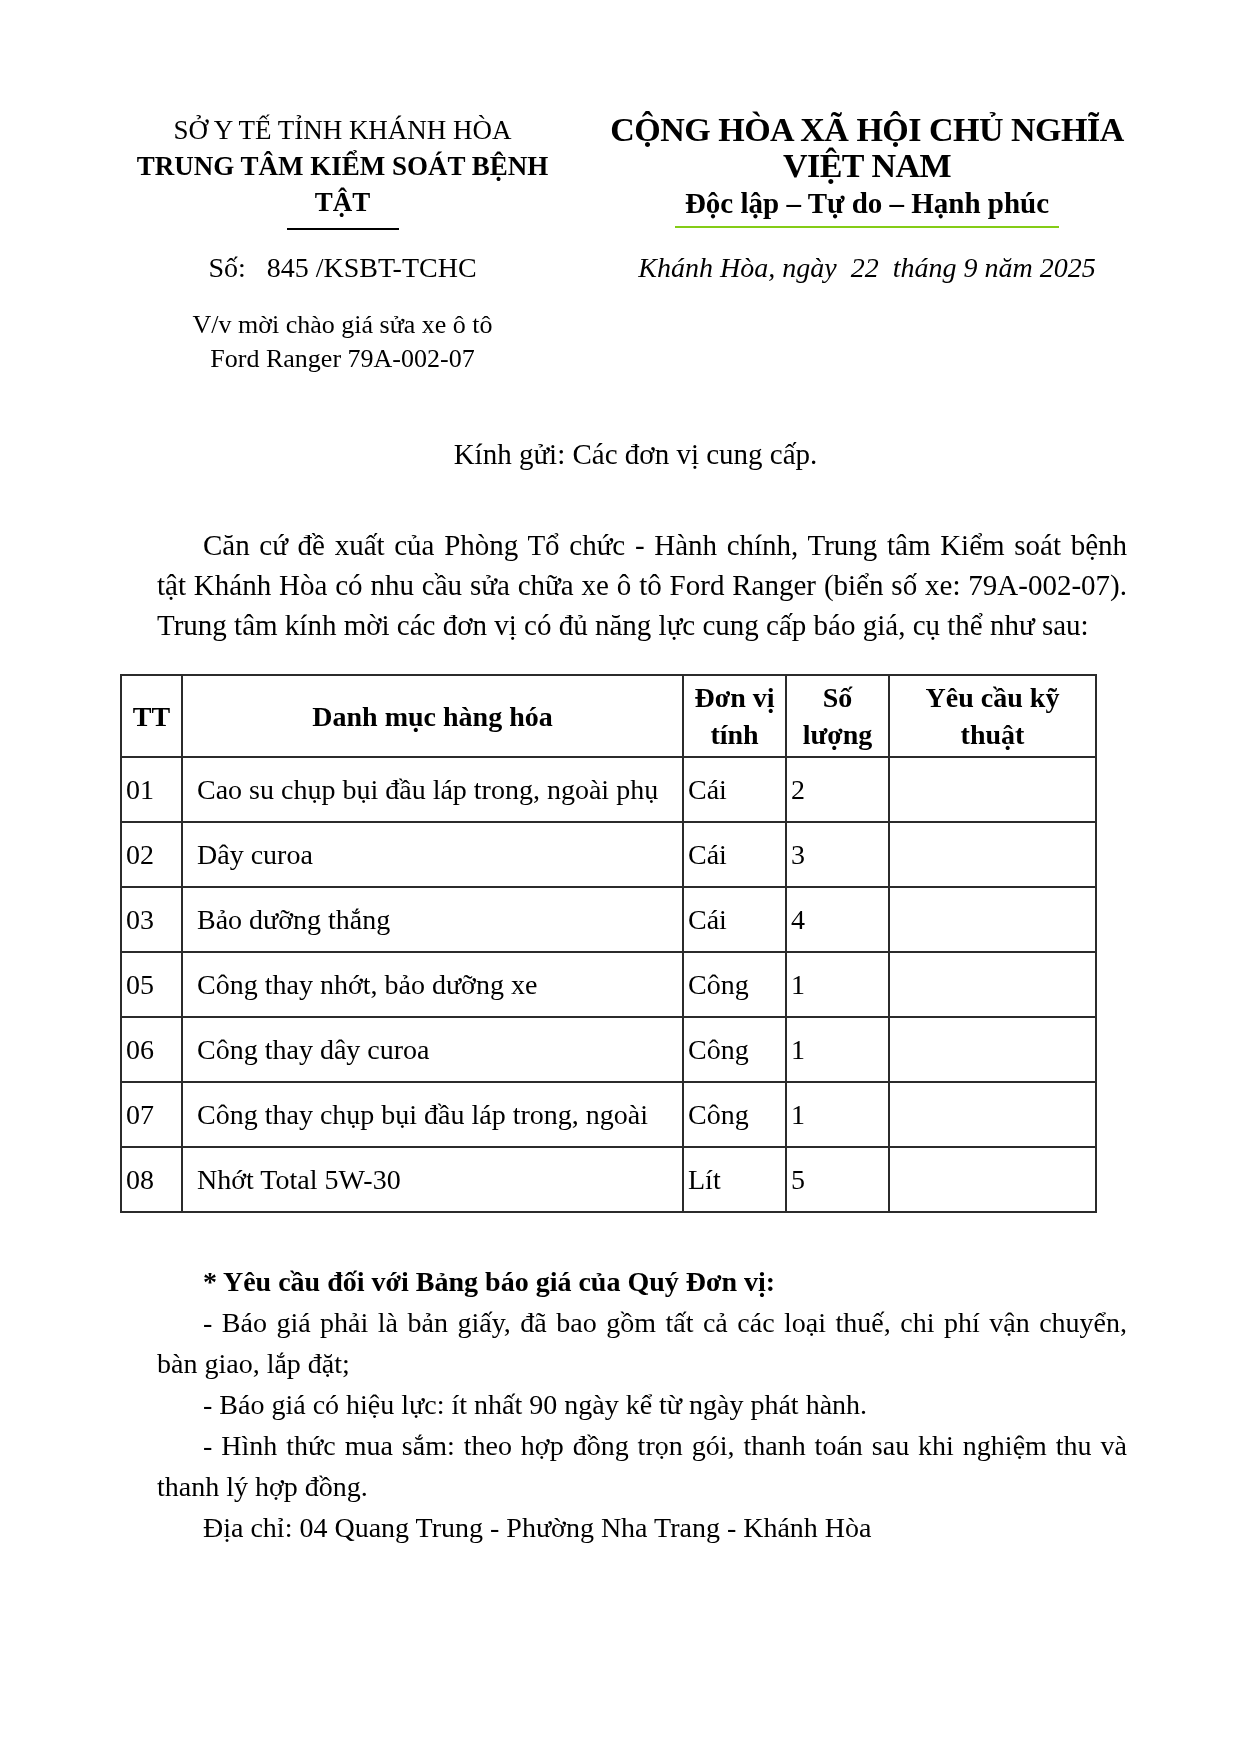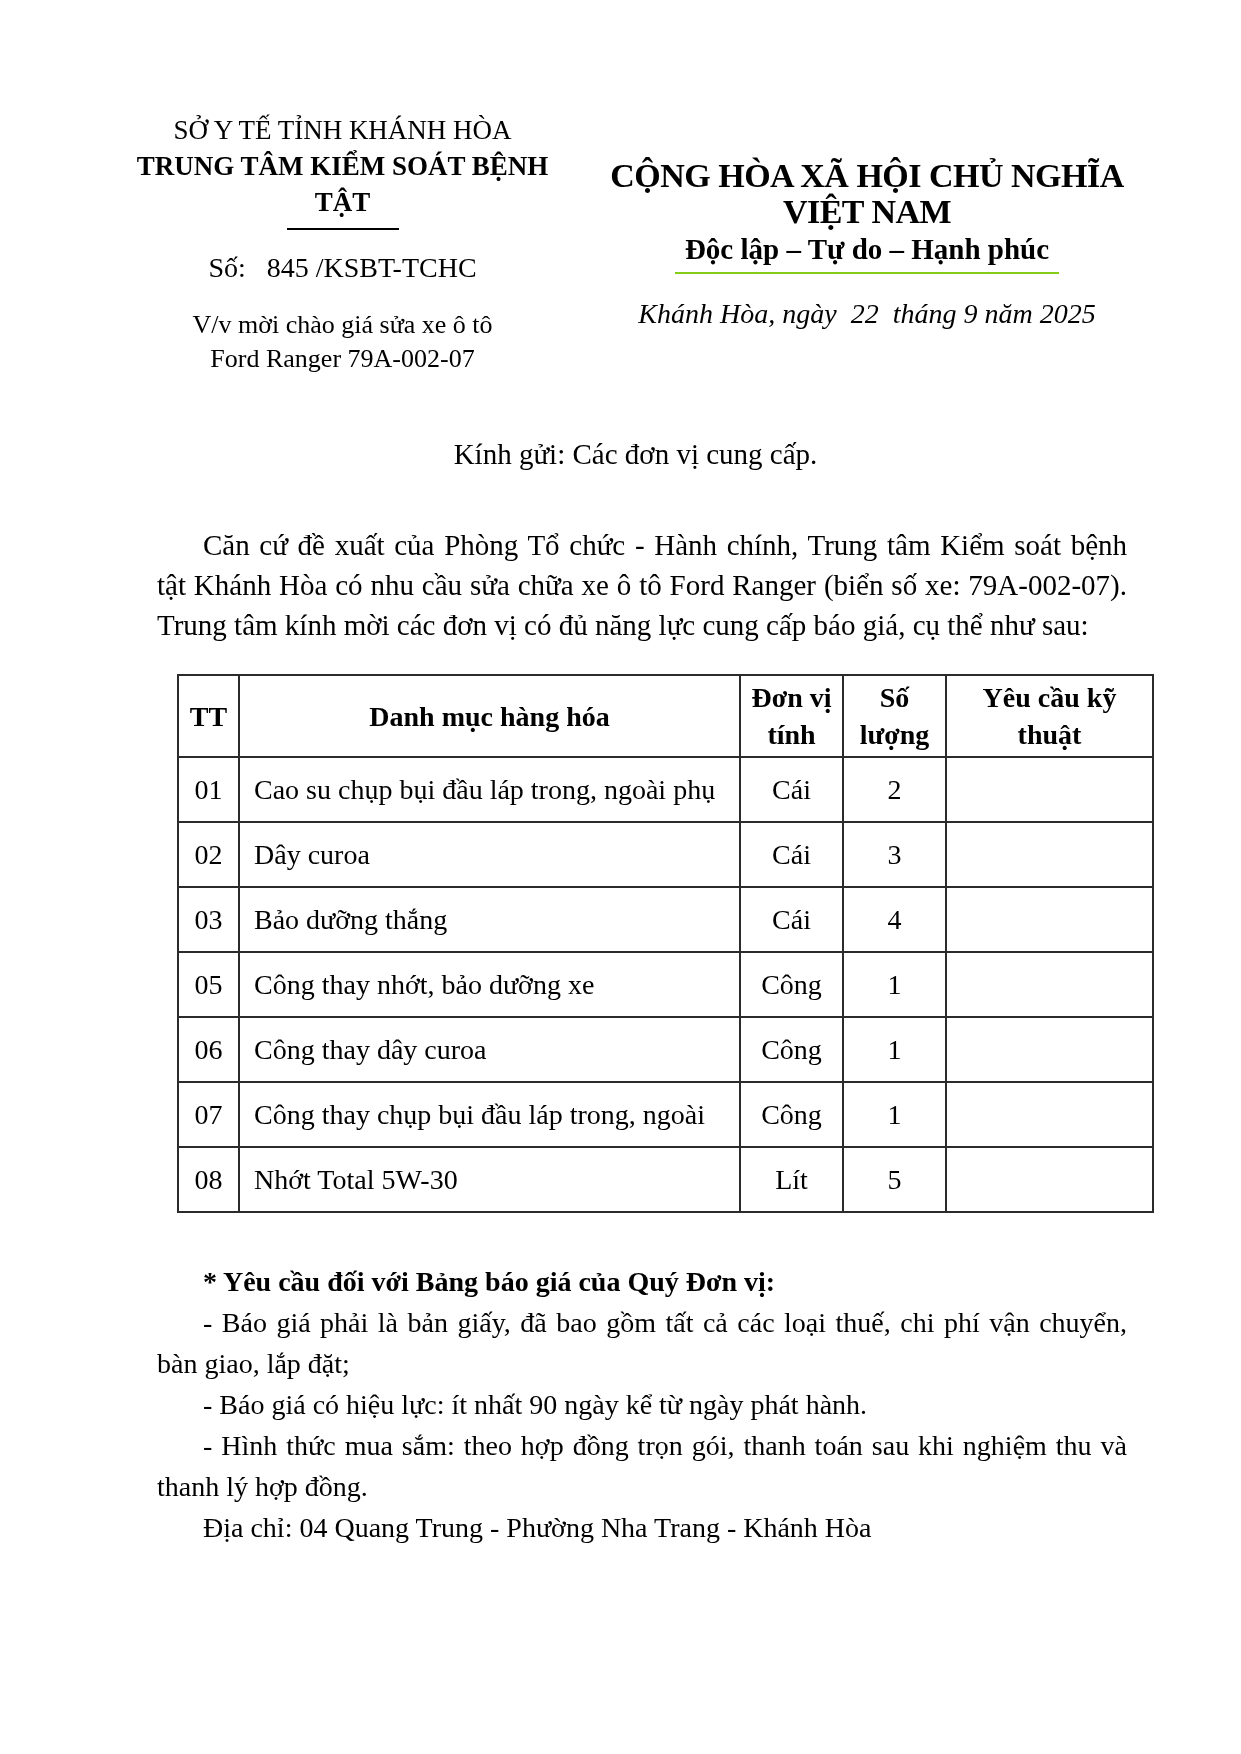--- a/index.html
+++ b/index.html
@@ -3,44 +3,44 @@
 <meta charset="utf-8">
 <style>
   html,body { margin:0; padding:0; background:#9e9e9e; }
   .page {
     width:1241px; height:1754px; background:#ffffff; color:#000;
     font-family:"Liberation Serif","DejaVu Serif",serif;
     position:relative; box-sizing:border-box;
     padding:112px 90px 0 120px; margin:0 auto; overflow:hidden;
   }
   
-  .header { display:flex; align-items:center;gap:18px; }
+  .header { display:flex; align-items:flex-start;gap:18px; }
   .header-left  { width:445px; text-align:center; }
   .header-right { flex:1; text-align:center; }
   .org-parent   { font-size:27px; line-height:36px; }
   .org-name     { font-size:27px; font-weight:bold; line-height:36px; }
   .org-rule     { width:112px; border-top:2px solid #000; margin:8px auto 0; height:0; }
   .national-title { font-size:34px; font-weight:bold; line-height:36px; letter-spacing:-0.5px; }
   .national-motto { font-size:29px; font-weight:bold; display:inline-block;
                     border-bottom:2px solid #84cc16; padding:0 10px 6px; line-height:34px; margin-top:2px; }
   .doc-number { margin-top:22px; font-size:28px; white-space:pre-wrap; }
   .date-line  { margin-top:24px; font-size:28px; font-style:italic; white-space:pre-wrap; }
   .subject    { margin-top:24px; font-size:26px; line-height:34px; }
   
   .salutation { text-align:center; margin-top:62px; font-size:29px; }
   .body-block { margin-left:37px; margin-right:24px; }
   .intro { margin-top:54px; font-size:29px; line-height:40px;
            text-align:justify; text-indent:46px; }
   
-  .items-table { margin-left:57px; margin-top:24px; border-collapse:collapse;
+  .items-table { margin-top:24px; border-collapse:collapse;
                  width:975px; table-layout:fixed; }
   .items-table th, .items-table td { border:2px solid #2b2b2b; }
   .items-table th { font-size:28px; font-weight:bold; height:80px; line-height:37px;
                     text-align:center; padding:0 4px; }
-  .items-table td { font-size:28px; height:63px; text-align:center; padding:0 4px; }
+  .items-table td { font-size:28px; height:63px; text-align:left; padding:0 4px; }
   .items-table td.cell-item { text-align:left; padding-left:14px; }
   .col-tt{width:61px} .col-item{width:501px} .col-unit{width:103px}
   .col-qty{width:103px} .col-spec{width:207px}
   
   .reqs { margin-top:48px; font-size:28px; line-height:41px; }
   .req-heading { font-weight:bold; text-indent:46px; }
   .req-item { text-align:justify; text-indent:46px; }
   .req-bold { font-weight:bold; }
 </style>
 </head>

